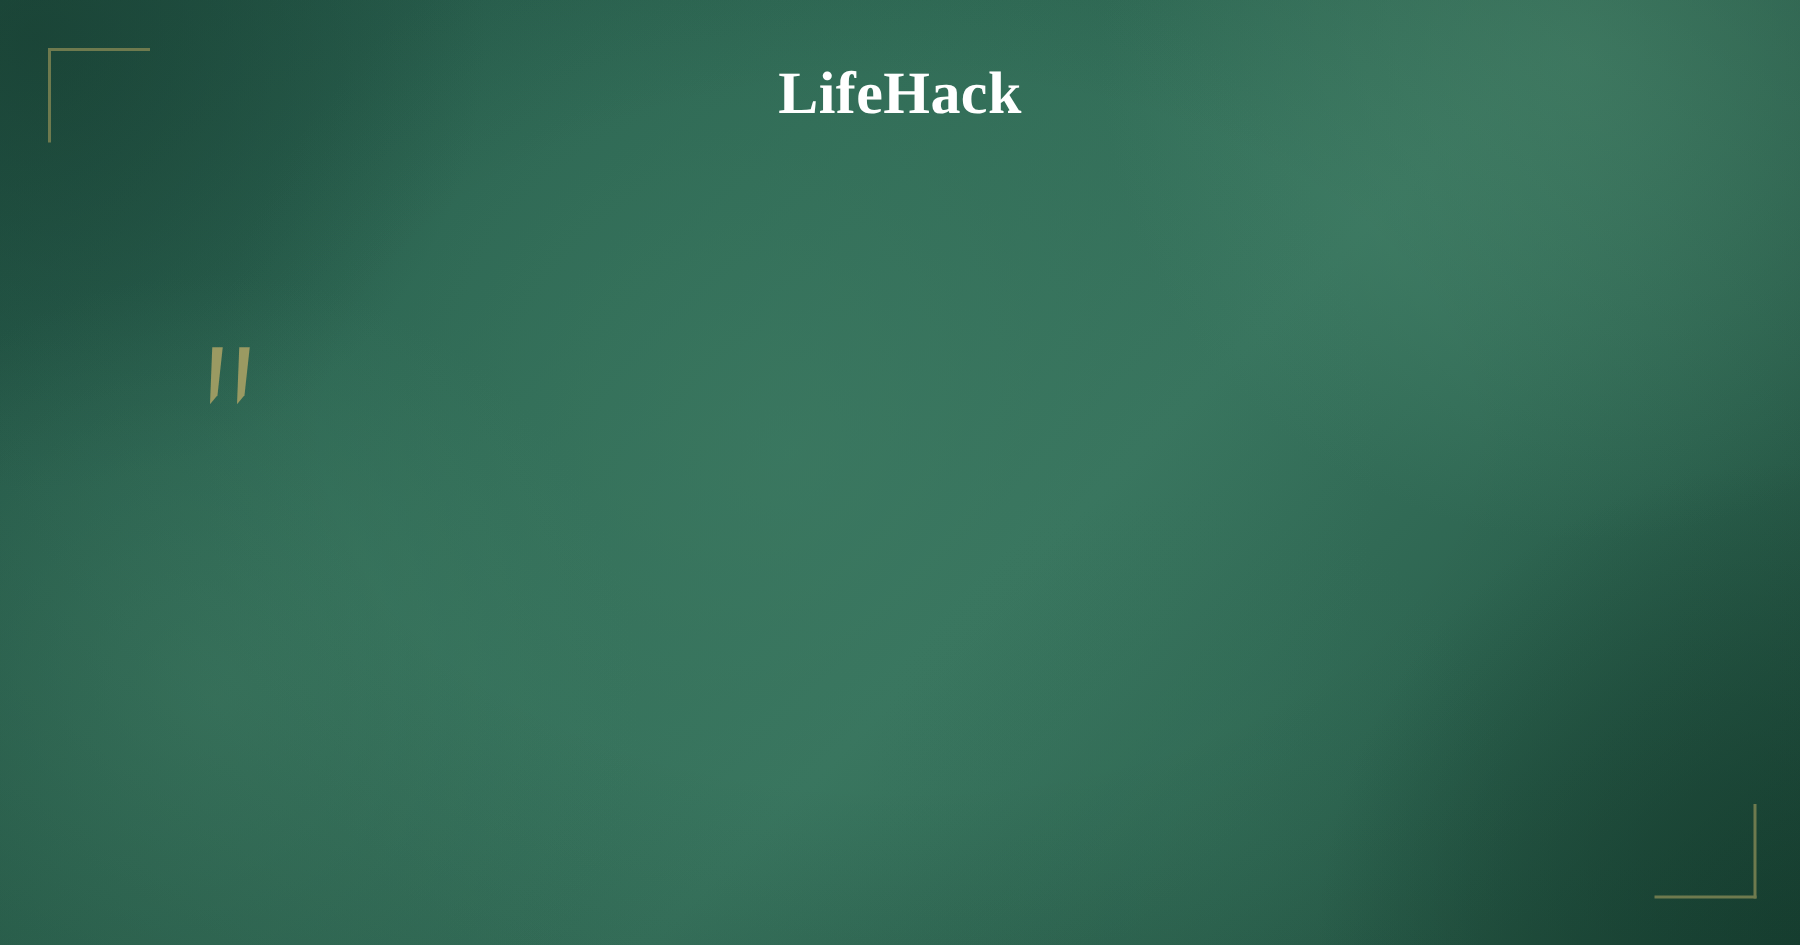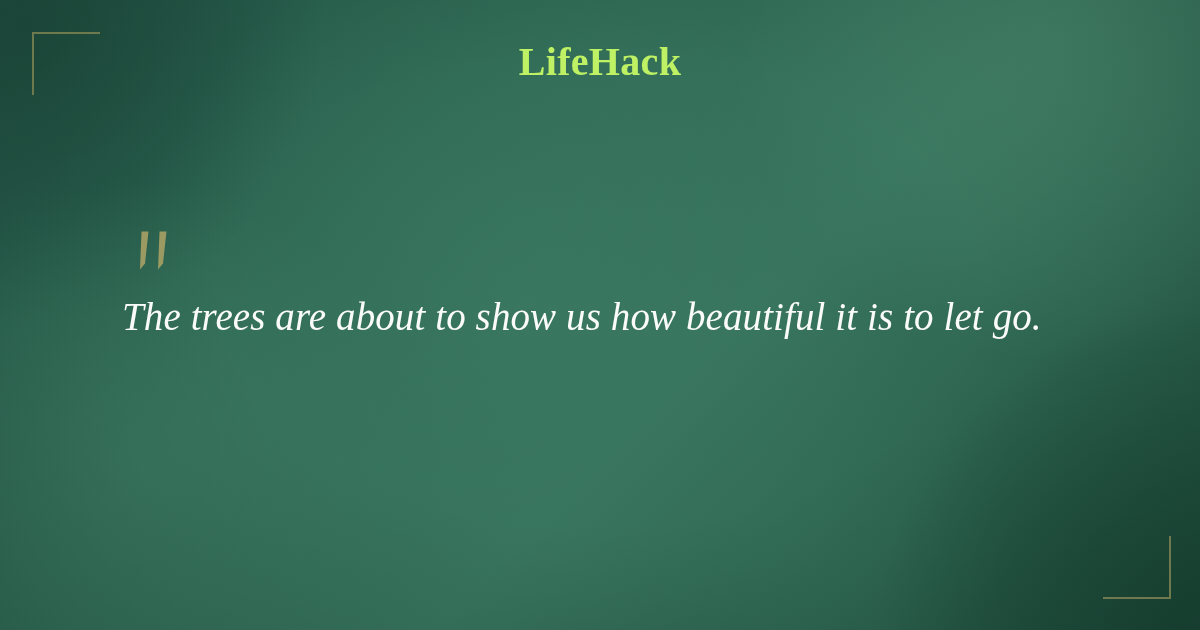--- a/index.html
+++ b/index.html
@@ -90,21 +90,21 @@
   .brand {
     position: absolute;
     top: 38px;
     left: 0;
     width: 1200px;
     text-align: center;
     font-family: "Liberation Serif", "DejaVu Serif", serif;
     font-size: 40px;
     font-weight: 700;
     letter-spacing: 0.3px;
-    color: #bef264;
+    color: #ffffff;
   }
 
   
   .quote-mark {
     position: absolute;
     left: 133px;
     top: 230px;
     width: 46px;
     height: 42px;
   }
@@ -142,15 +142,14 @@
   <div class="corner corner-tl"></div>
   <div class="corner corner-br"></div>
 
   <div class="brand">LifeHack</div>
 
   <svg class="quote-mark" viewBox="0 0 46 42">
     <path d="M8.5 1.5 L15.5 1.5 L12.0 33.5 L7.0 39.5 Z" fill="#9a9a62"></path>
     <path d="M26.5 1.5 L33.5 1.5 L30.0 33.5 L25.0 39.5 Z" fill="#9a9a62"></path>
   </svg>
 
-  <div class="quote-text">The trees are about to show us how beautiful it is to let go.</div>
 
 </div>
 
 </body></html>

